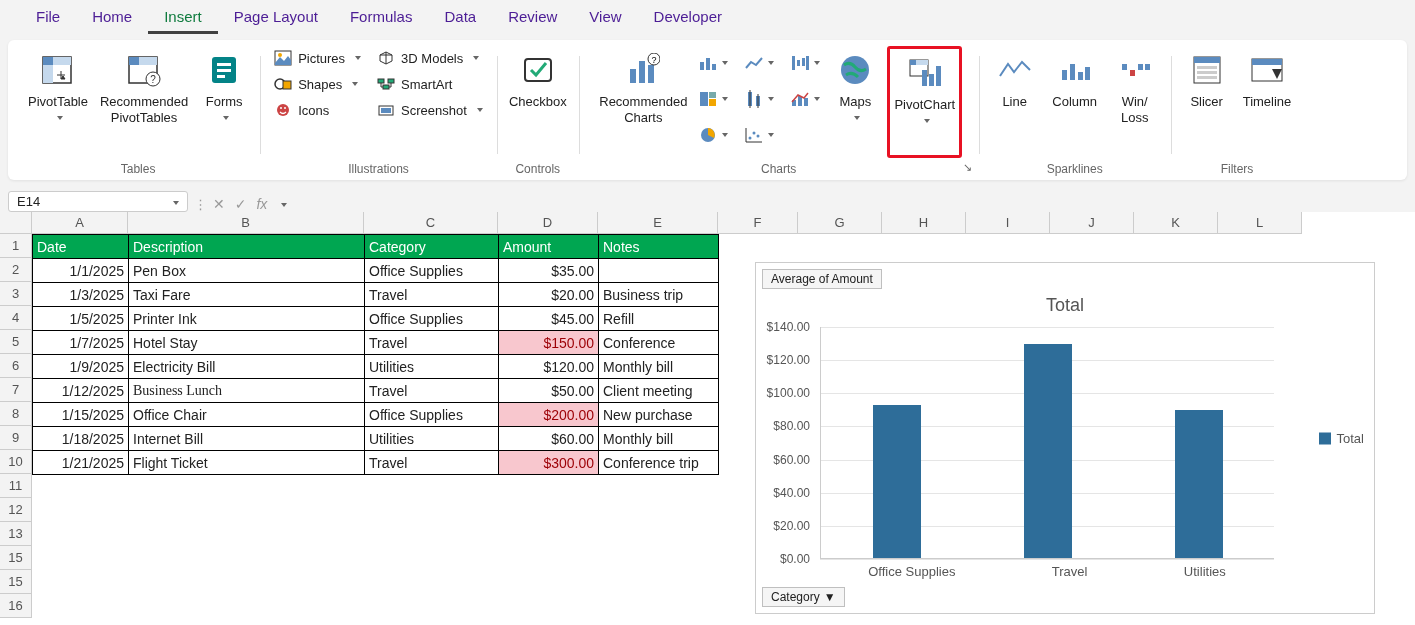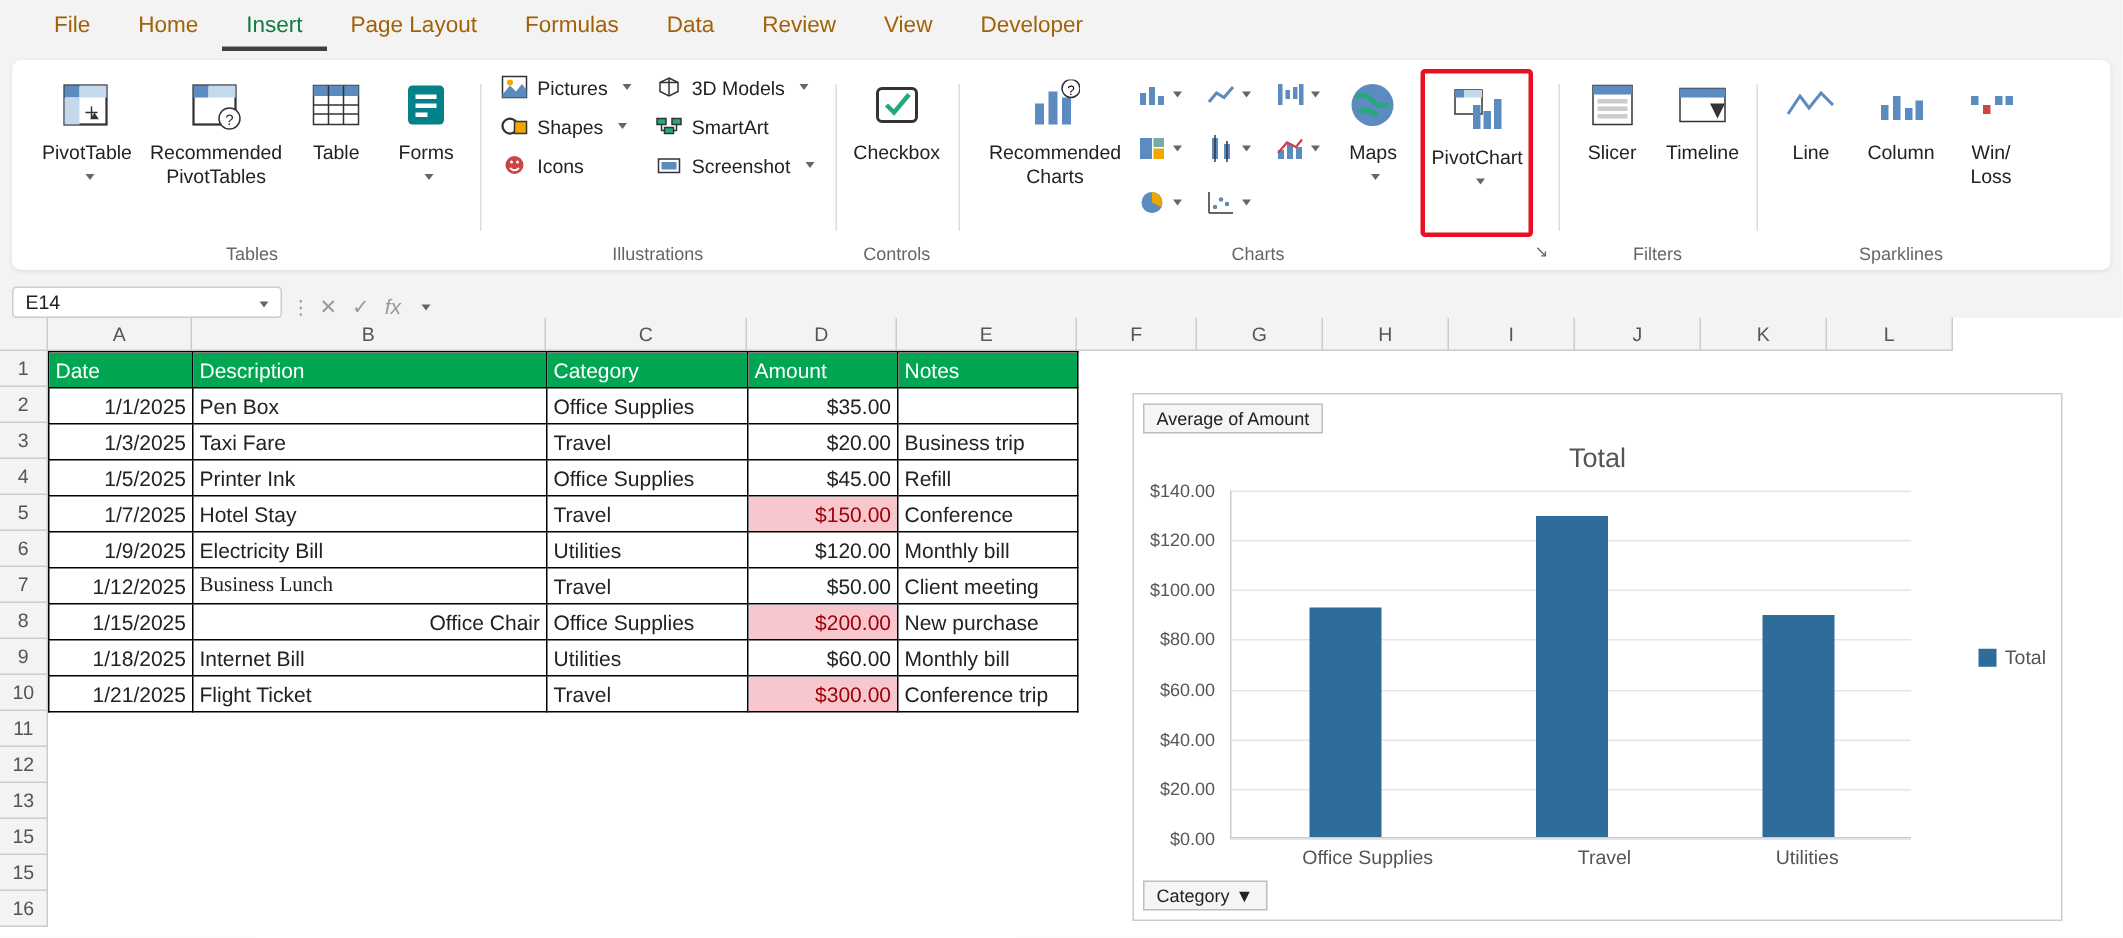--- a/index.html
+++ b/index.html
@@ -17,21 +17,21 @@
     display: flex;
     align-items: center;
     height: 36px;
     padding: 0 20px;
     background: #f3f3f3;
     gap: 0;
   }
   .menubar .menu-item {
     padding: 6px 16px;
     font-size: 15px;
-    color: #a16207;
+    color: #4c1d95;
     cursor: pointer;
     border-bottom: 3px solid transparent;
   }
   .menubar .menu-item.active {
     color: #0f7b3e;
     border-bottom: 3px solid #404040;
     font-weight: 500;
   }
   
   .ribbon {
@@ -388,33 +388,20 @@
           <svg width="34" height="34">
               <rect x="2" y="4" width="28" height="26" fill="none" stroke="#333" stroke-width="1.5"></rect>
               <rect x="2" y="4" width="10" height="8" fill="#5b8bbf"></rect>
               <rect x="12" y="4" width="18" height="8" fill="#c5d9ed"></rect>
               <circle cx="26" cy="26" r="7" fill="#fff" stroke="#333"></circle>
               <text x="26" y="30" font-size="10" text-anchor="middle" fill="#333">?</text>
             </svg>
         </div>
         <div class="label" style="white-space:pre-line">Recommended
 PivotTables</div>
-      </div>
-      <div class="ribbon-big-btn">
-        <div class="icon-box">
-          <svg width="34" height="34">
-              <rect x="2" y="4" width="30" height="26" fill="#fff" stroke="#333"></rect>
-              <rect x="2" y="4" width="30" height="7" fill="#5b8bbf"></rect>
-              <line x1="2" y1="17" x2="32" y2="17" stroke="#333"></line>
-              <line x1="2" y1="23" x2="32" y2="23" stroke="#333"></line>
-              <line x1="12" y1="4" x2="12" y2="30" stroke="#333"></line>
-              <line x1="22" y1="4" x2="22" y2="30" stroke="#333"></line>
-            </svg>
-        </div>
-        <div class="label">Table</div>
       </div>
       <div class="ribbon-big-btn">
         <div class="icon-box">
           <svg width="30" height="30">
               <rect x="3" y="2" width="24" height="26" rx="3" fill="#038387"></rect>
               <rect x="8" y="8" width="14" height="3" fill="#fff"></rect>
               <rect x="8" y="14" width="14" height="3" fill="#fff"></rect>
               <rect x="8" y="20" width="8" height="3" fill="#fff"></rect>
             </svg>
         </div>
@@ -608,20 +595,57 @@
       </div>
     </div>
     <div class="ribbon-group-label">Charts</div>
     <div class="dialog-launcher">↘</div>
   </div>
 
   <div class="ribbon-group">
     <div class="ribbon-group-row">
       <div class="ribbon-big-btn">
         <div class="icon-box">
+          <svg width="34" height="24">
+              <path d="M2 18 L10 6 L16 14 L24 4 L32 12" stroke="#5b8bbf" stroke-width="2" fill="none"></path>
+            </svg>
+        </div>
+        <div class="label">Line</div>
+      </div>
+      <div class="ribbon-big-btn">
+        <div class="icon-box">
+          <svg width="34" height="24">
+              <rect x="4" y="12" width="5" height="10" fill="#5b8bbf"></rect>
+              <rect x="12" y="6" width="5" height="16" fill="#5b8bbf"></rect>
+              <rect x="20" y="14" width="5" height="8" fill="#5b8bbf"></rect>
+              <rect x="27" y="9" width="5" height="13" fill="#5b8bbf"></rect>
+            </svg>
+        </div>
+        <div class="label">Column</div>
+      </div>
+      <div class="ribbon-big-btn">
+        <div class="icon-box">
+          <svg width="34" height="24">
+              <rect x="4" y="6" width="5" height="6" fill="#5b8bbf"></rect>
+              <rect x="12" y="12" width="5" height="6" fill="#c44"></rect>
+              <rect x="20" y="6" width="5" height="6" fill="#5b8bbf"></rect>
+              <rect x="27" y="6" width="5" height="6" fill="#5b8bbf"></rect>
+            </svg>
+        </div>
+        <div class="label" style="white-space:pre-line">Win/
+Loss</div>
+      </div>
+    </div>
+    <div class="ribbon-group-label">Sparklines</div>
+  </div>
+
+  <div class="ribbon-group">
+    <div class="ribbon-group-row">
+      <div class="ribbon-big-btn">
+        <div class="icon-box">
           <svg width="34" height="30">
               <rect x="4" y="2" width="26" height="26" fill="none" stroke="#333"></rect>
               <rect x="4" y="2" width="26" height="6" fill="#5b8bbf"></rect>
               <rect x="7" y="11" width="20" height="3" fill="#ccc"></rect>
               <rect x="7" y="16" width="20" height="3" fill="#ccc"></rect>
               <rect x="7" y="21" width="20" height="3" fill="#ccc"></rect>
             </svg>
         </div>
         <div class="label">Slicer</div>
       </div>
@@ -630,57 +654,20 @@
           <svg width="34" height="30">
               <rect x="2" y="4" width="30" height="22" fill="none" stroke="#333"></rect>
               <rect x="2" y="4" width="30" height="6" fill="#5b8bbf"></rect>
               <path d="M22 14 L32 14 L27 24 Z" fill="#333"></path>
             </svg>
         </div>
         <div class="label">Timeline</div>
       </div>
     </div>
     <div class="ribbon-group-label">Filters</div>
-  </div>
-
-  <div class="ribbon-group">
-    <div class="ribbon-group-row">
-      <div class="ribbon-big-btn">
-        <div class="icon-box">
-          <svg width="34" height="24">
-              <path d="M2 18 L10 6 L16 14 L24 4 L32 12" stroke="#5b8bbf" stroke-width="2" fill="none"></path>
-            </svg>
-        </div>
-        <div class="label">Line</div>
-      </div>
-      <div class="ribbon-big-btn">
-        <div class="icon-box">
-          <svg width="34" height="24">
-              <rect x="4" y="12" width="5" height="10" fill="#5b8bbf"></rect>
-              <rect x="12" y="6" width="5" height="16" fill="#5b8bbf"></rect>
-              <rect x="20" y="14" width="5" height="8" fill="#5b8bbf"></rect>
-              <rect x="27" y="9" width="5" height="13" fill="#5b8bbf"></rect>
-            </svg>
-        </div>
-        <div class="label">Column</div>
-      </div>
-      <div class="ribbon-big-btn">
-        <div class="icon-box">
-          <svg width="34" height="24">
-              <rect x="4" y="6" width="5" height="6" fill="#5b8bbf"></rect>
-              <rect x="12" y="12" width="5" height="6" fill="#c44"></rect>
-              <rect x="20" y="6" width="5" height="6" fill="#5b8bbf"></rect>
-              <rect x="27" y="6" width="5" height="6" fill="#5b8bbf"></rect>
-            </svg>
-        </div>
-        <div class="label" style="white-space:pre-line">Win/
-Loss</div>
-      </div>
-    </div>
-    <div class="ribbon-group-label">Sparklines</div>
   </div>
 
 </div>
 
 <div class="formula-bar">
   <div class="name-box">
     <span>E14</span>
     <span class="caret"></span>
   </div>
   <div style="color:#999">⋮</div>
@@ -777,21 +764,21 @@
             </tr>
             <tr>
               <td class="num" style="width: 96px;">1/12/2025</td>
               <td style="width: 236px; font-family: Liberation Serif, serif;">Business Lunch</td>
               <td style="width: 134px;">Travel</td>
               <td class="num" style="width: 100px;">$50.00</td>
               <td style="width: 120px;">Client meeting</td>
             </tr>
             <tr>
               <td class="num" style="width: 96px;">1/15/2025</td>
-              <td style="width: 236px; text-align: right;">Office Chair</td>
+              <td style="width: 236px;">Office Chair</td>
               <td style="width: 134px;">Office Supplies</td>
               <td class="num red" style="width: 100px;">$200.00</td>
               <td style="width: 120px;">New purchase</td>
             </tr>
             <tr>
               <td class="num" style="width: 96px;">1/18/2025</td>
               <td style="width: 236px;">Internet Bill</td>
               <td style="width: 134px;">Utilities</td>
               <td class="num" style="width: 100px;">$60.00</td>
               <td style="width: 120px;">Monthly bill</td>

